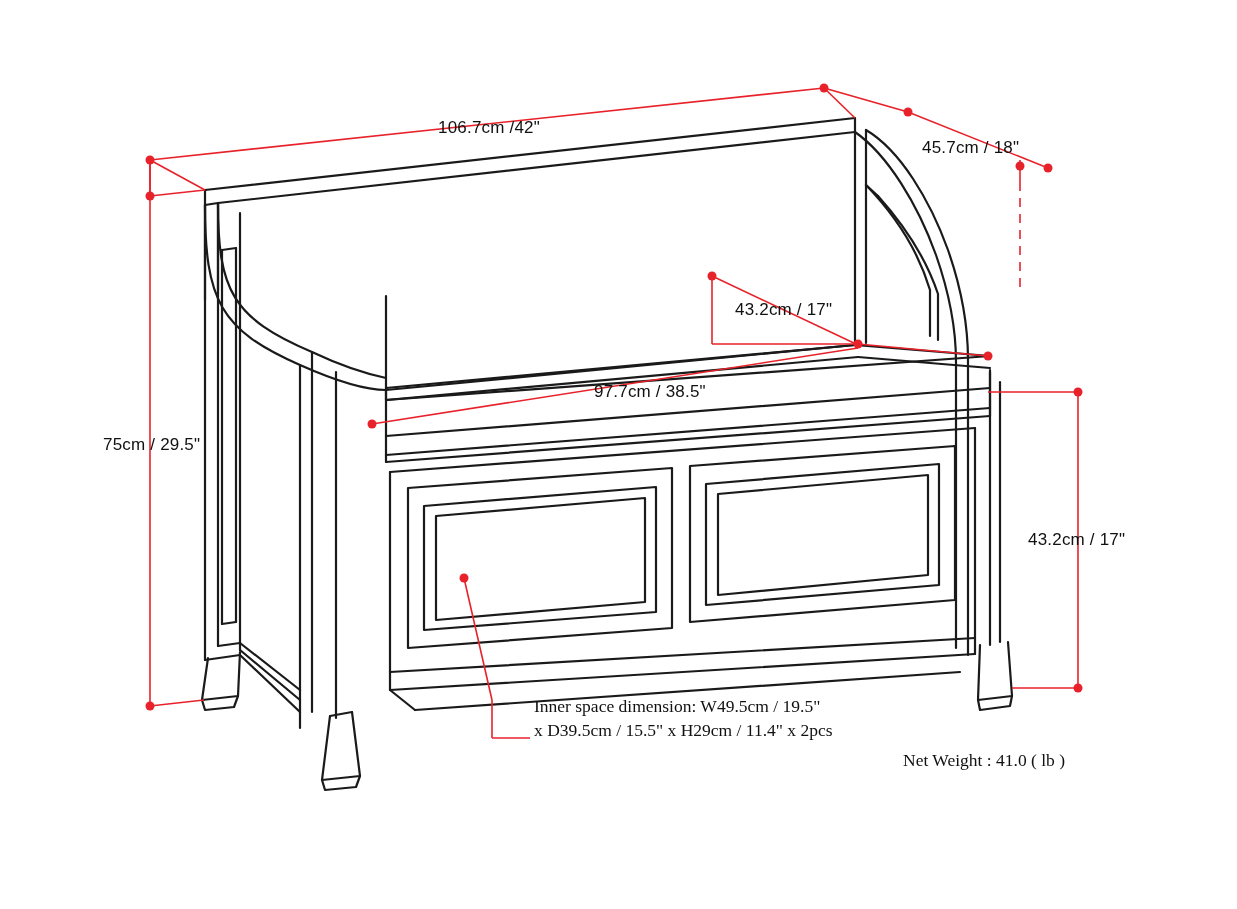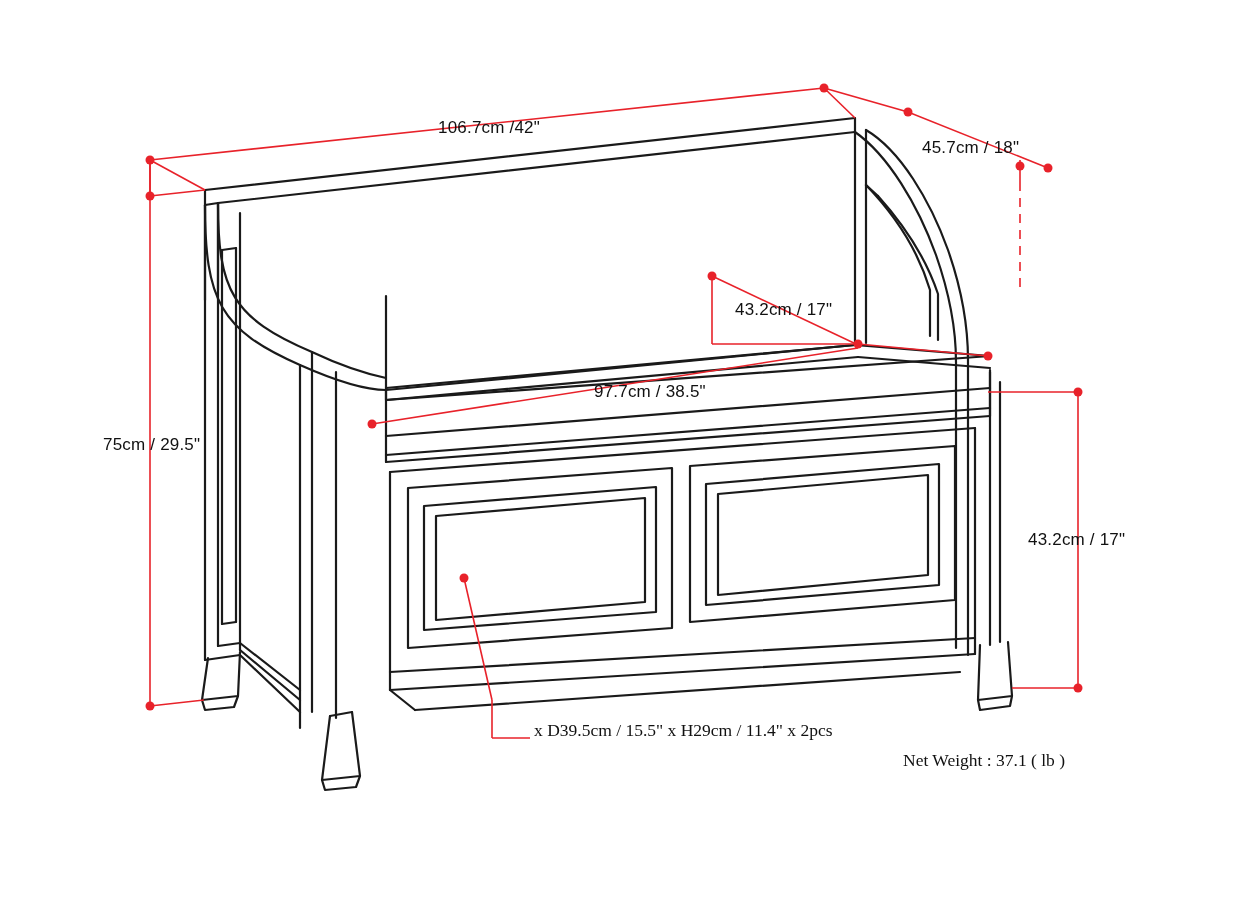--- a/index.html
+++ b/index.html
@@ -208,18 +208,19 @@
   <div class="dim-label" style="left:922px; top:138px;">45.7cm / 18"</div>
 
   <div class="dim-label" style="left:735px; top:300px;">43.2cm / 17"</div>
 
   <div class="dim-label" style="left:594px; top:382px;">97.7cm / 38.5"</div>
 
   <div class="dim-label" style="left:103px; top:435px;">75cm / 29.5"</div>
 
   <div class="dim-label" style="left:1028px; top:530px;">43.2cm / 17"</div>
 
+  <div class="note-label" style="left:534px; top:694px;">Inner space dimension: W49.5cm / 19.5"</div>
 
   <div class="note-label" style="left:534px; top:718px;">x D39.5cm / 15.5" x H29cm / 11.4" x 2pcs</div>
 
-  <div class="weight-label" style="left:903px; top:750px;">Net Weight : 37.1 ( lb )</div>
+  <div class="weight-label" style="left:903px; top:750px;">Net Weight : 41.0 ( lb )</div>
 
 </div>
 
 </body></html>

